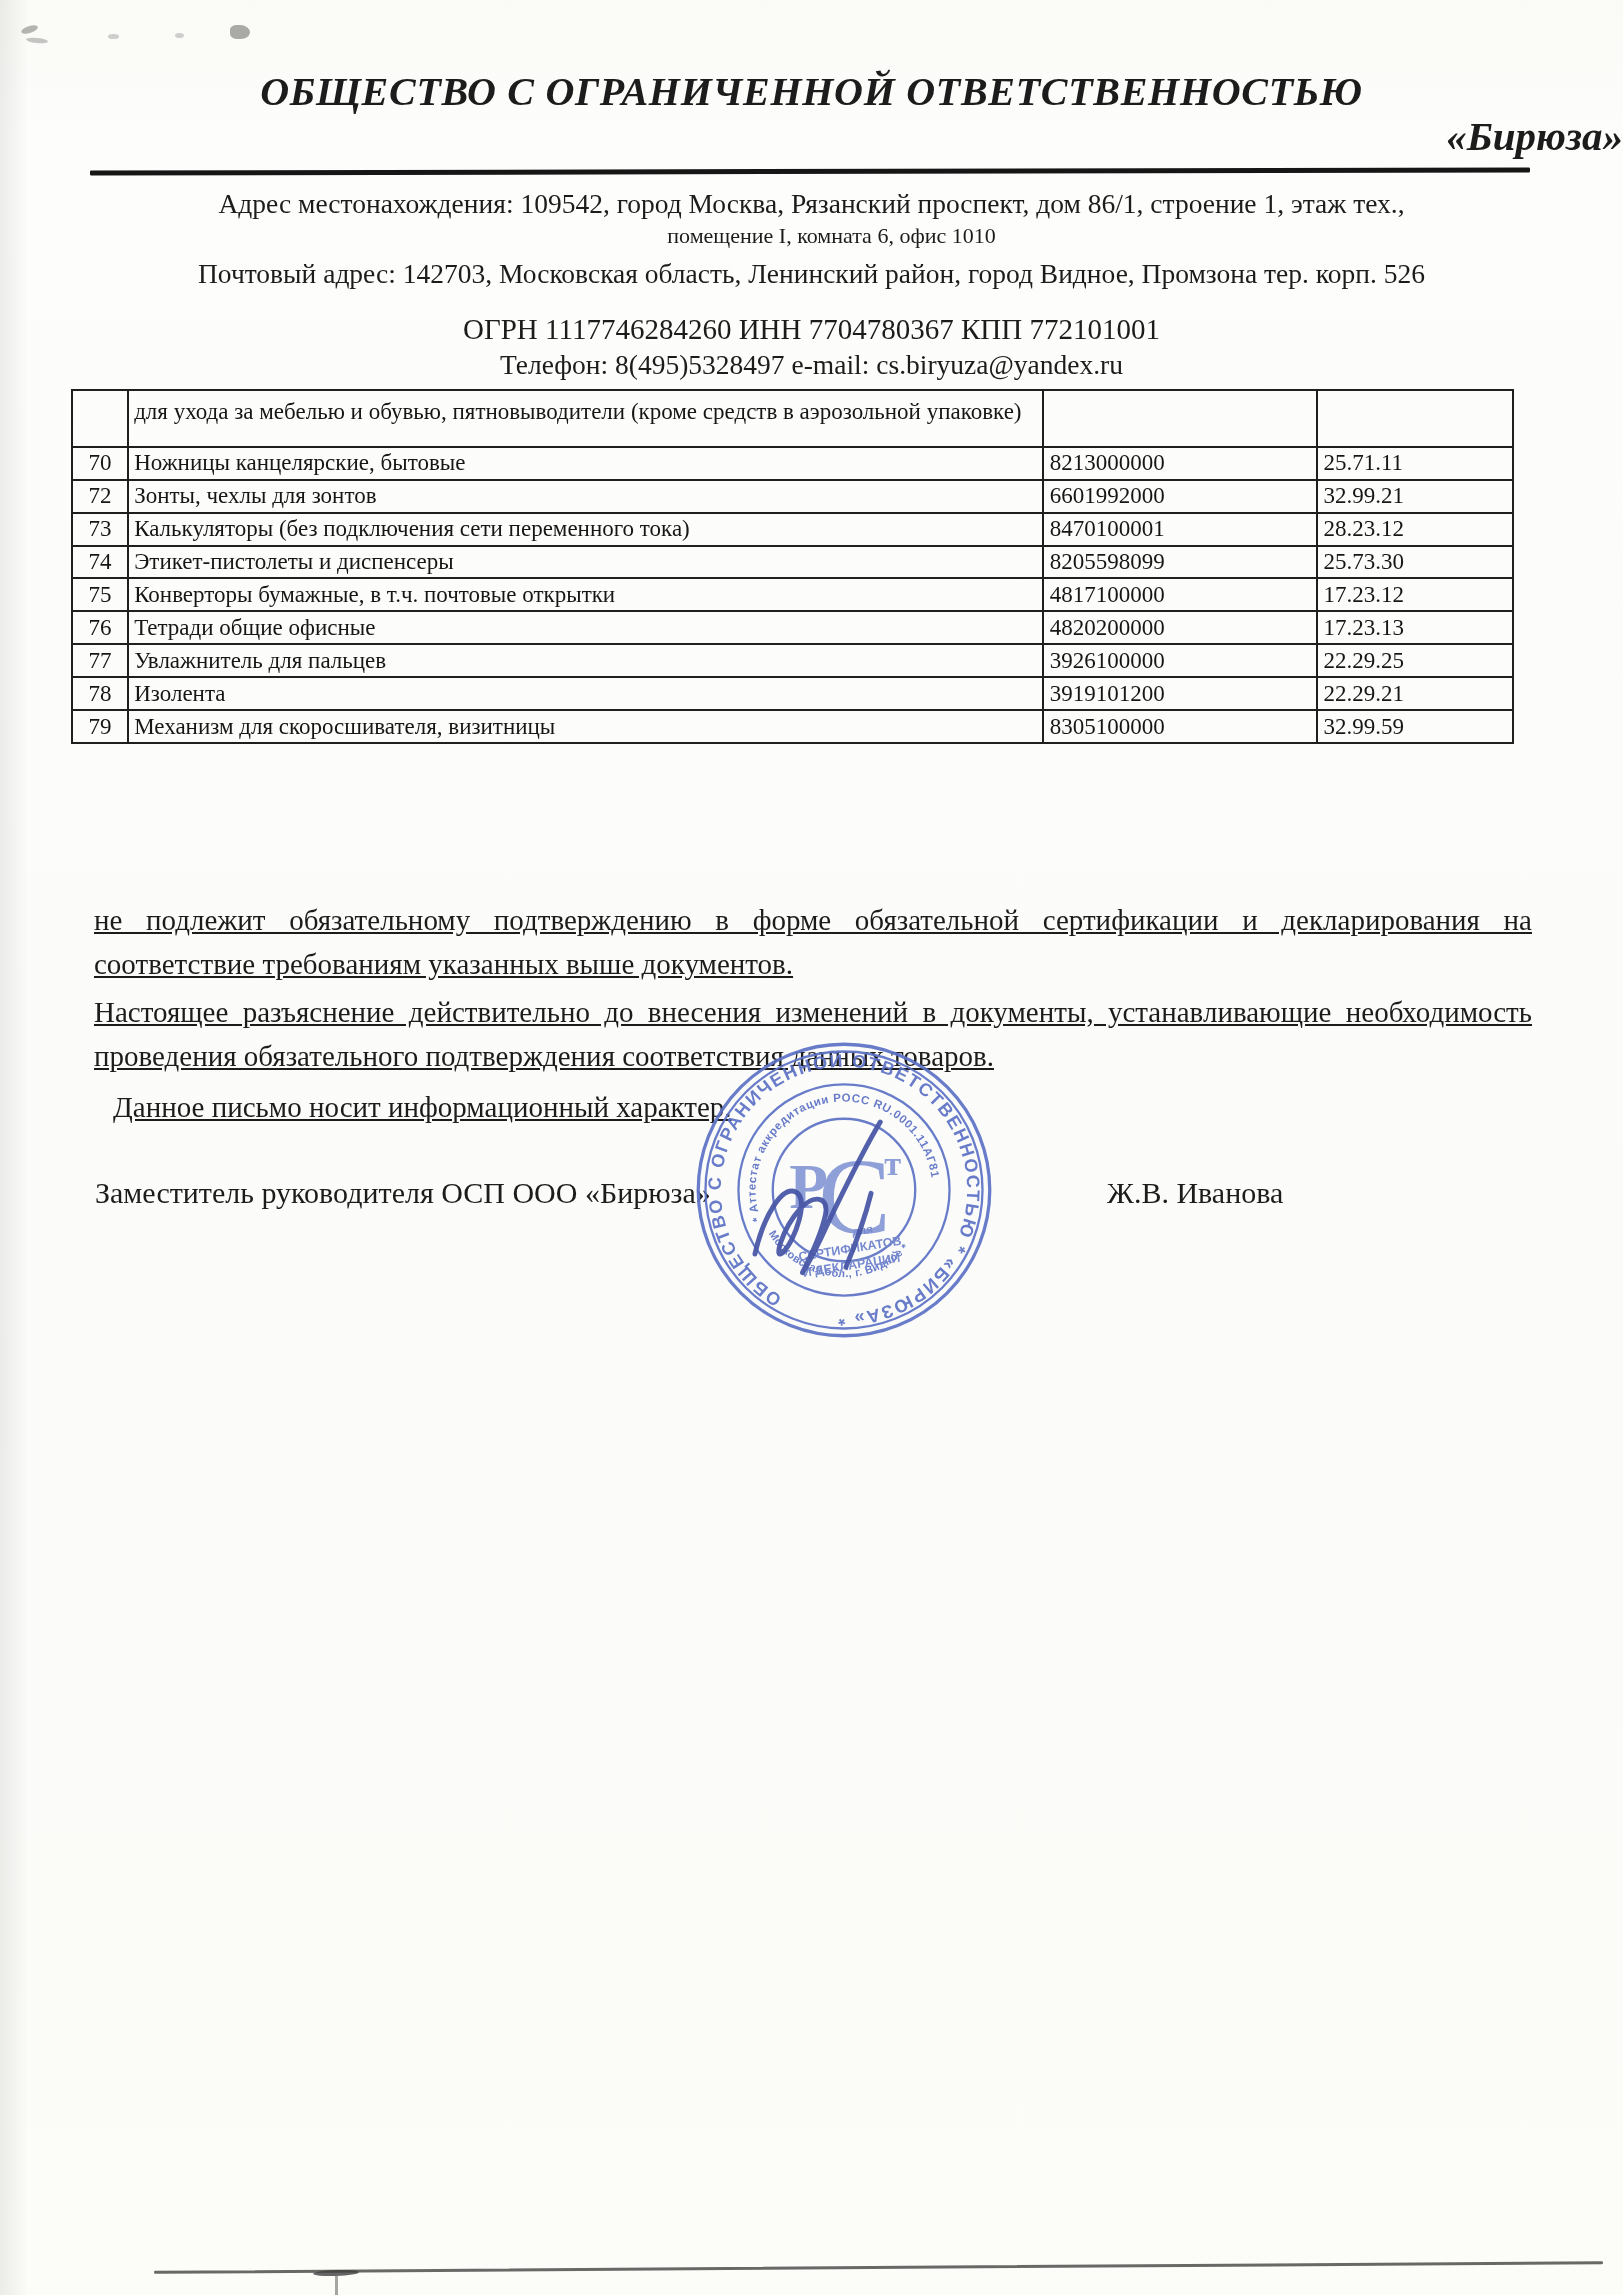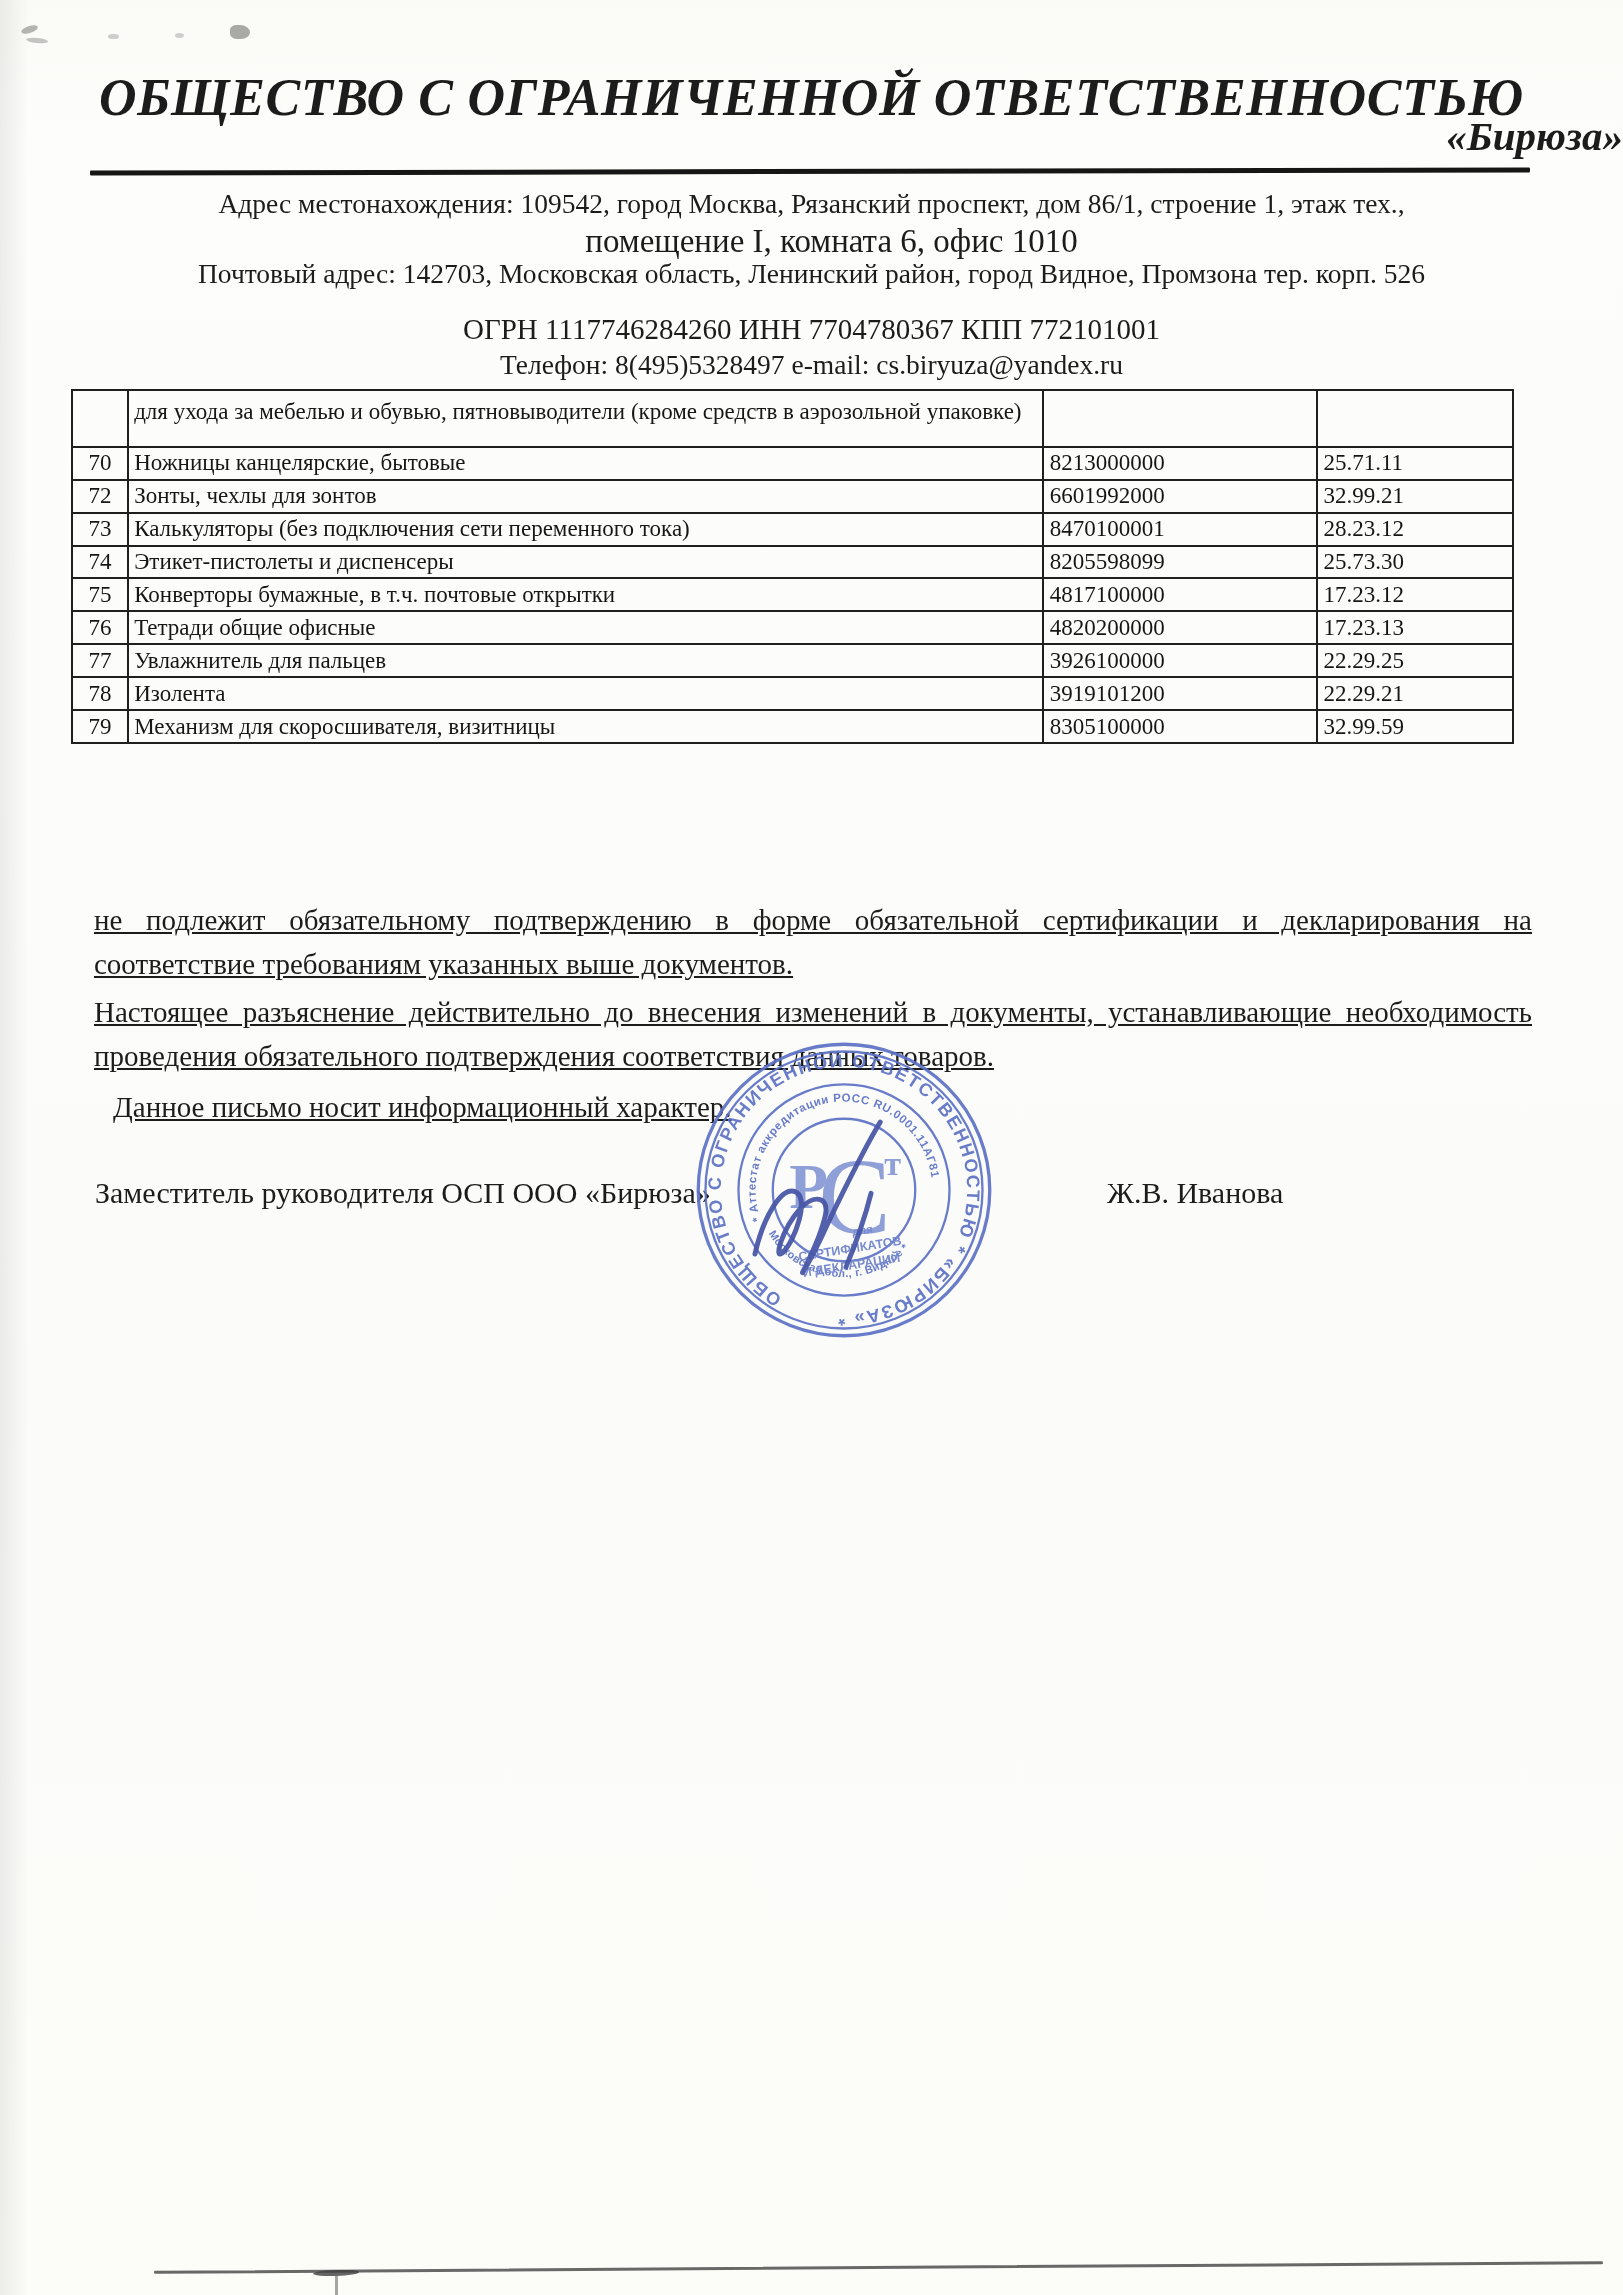--- a/index.html
+++ b/index.html
@@ -20,36 +20,36 @@
     pointer-events:none;
   }
   .smudge { position:absolute; background:#8d8d8b; border-radius:50%; opacity:.65; }
   .s1 { left:21px;  top:26px;  width:17px; height:6.5px; transform:rotate(-18deg); }
   .s2 { left:26px;  top:38px;  width:22px; height:5.2px;  transform:rotate(6deg); opacity:.5;}
   .s3 { left:108px; top:34px;  width:10.5px; height:4.6px;  opacity:.4; }
   .s4 { left:175px; top:33px;  width:9.2px; height:5.2px;  opacity:.4; }
   .s5 { left:230px; top:25px;  width:19.6px; height:14.4px; border-radius:40% 60% 55% 45%; opacity:.75;}
   .title-type {
     position:absolute; left:0; right:0; top:68px;
-    font-size:52px; font-weight:bold; font-style:italic;
+    font-size:40px; font-weight:bold; font-style:italic;
     letter-spacing:0.7px; text-align:center;
   }
   .title-name {
     position:absolute; left:0; right:0; top:112px;
     font-size:41px; font-weight:bold; font-style:italic;
     text-align:right;
     padding-left:36px;
   }
   .header-rule {
     position:absolute; left:90px; top:169px;
     width:1440px; height:5.2px; background:#161616;
     transform:rotate(-0.12deg); border-radius:1.3px;
   }
   .addr1  { position:absolute; left:0; right:0; top:188px; font-size:27.5px; text-align:center; }
-  .addr2  { position:absolute; left:0; right:0; top:223px; font-size:33px; text-align:center;margin-left:40px; }
+  .addr2  { position:absolute; left:0; right:0; top:223px; font-size:22px; text-align:center;margin-left:40px; }
   .postal { position:absolute; left:0; right:0; top:258px; font-size:27.5px; text-align:center; }
   .ogrn   { position:absolute; left:0; right:0; top:313px; font-size:29px; text-align:center; }
   .phone  { position:absolute; left:0; right:0; top:349px; font-size:27.5px; text-align:center; }
 
   table.products {
     position:absolute; left:71px; top:389px;
     width:1443px;
     border-collapse:collapse;
     font-size:23px; color:#161616;
   }

